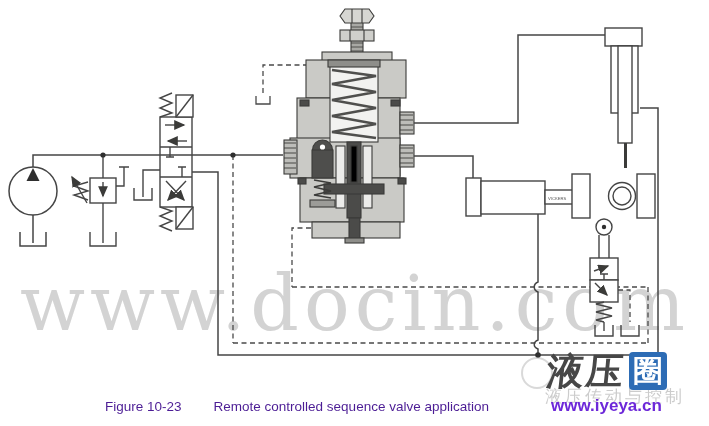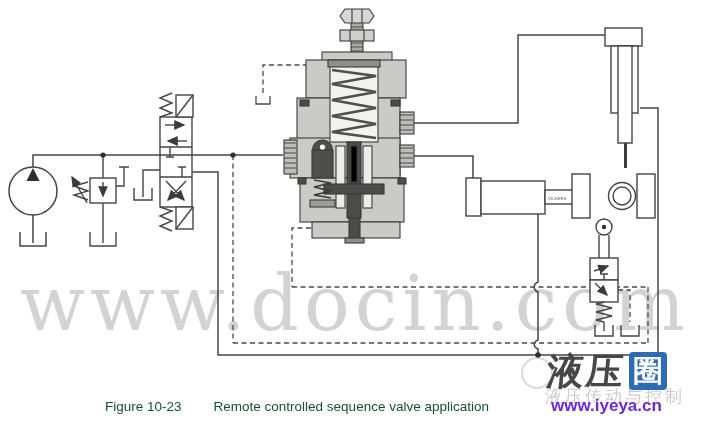--- a/index.html
+++ b/index.html
@@ -3,21 +3,21 @@
 <meta charset="utf-8">
 <style>
   html,body{margin:0;padding:0;background:#ffffff;}
   #stage{position:relative;width:709px;height:426px;background:#fff;overflow:hidden;
          font-family:"Liberation Sans",sans-serif;}
   .wm-docin{position:absolute;left:20px;top:266px;z-index:0;
             font-family:"DejaVu Serif",serif;font-size:76px;line-height:1;
             color:#c9c9c9;opacity:.8;letter-spacing:5px;white-space:nowrap;}
   #schematic{position:absolute;left:0;top:0;z-index:1;}
   .footer-layer{position:absolute;left:0;top:0;width:709px;height:426px;z-index:2;pointer-events:none;}
-  .caption{position:absolute;left:105px;top:399px;font-size:13.5px;color:#14532d;
+  .caption{position:absolute;left:105px;top:399px;font-size:13.5px;color:#4c1d95;
            white-space:nowrap;}
   .caption .fig{margin-right:32px;}
   .stamp-circle{position:absolute;left:521px;top:357px;width:28px;height:28px;
                 border:2px solid rgba(130,130,130,.30);border-radius:50%;}
   .stamp-text{position:absolute;left:545px;top:385px;font-size:17px;font-weight:normal;
               color:rgba(100,100,100,.33);letter-spacing:3px;white-space:nowrap;}
   .logo{position:absolute;left:547px;top:352px;display:flex;align-items:center;}
   .logo-text{font-size:37px;font-weight:800;color:#474747;transform:skewX(-6deg);
              letter-spacing:2px;line-height:1;}
   .logo-badge{display:inline-block;margin-left:4px;width:38px;height:38px;background:#2d6cb5;

